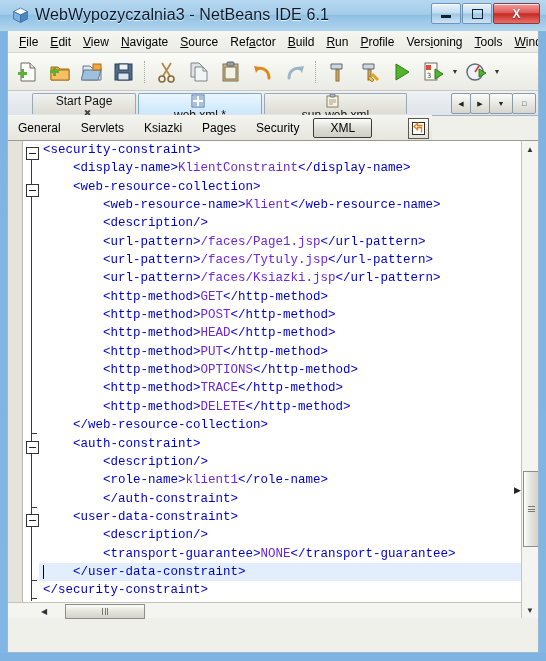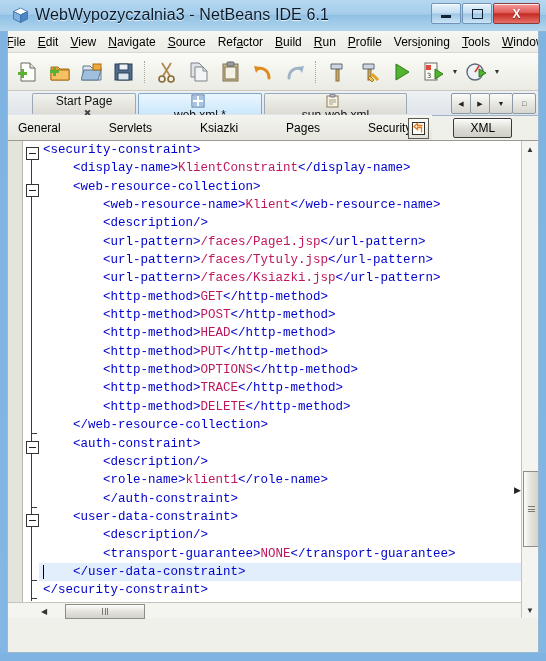--- a/index.html
+++ b/index.html
@@ -76,21 +76,20 @@
 
   
   .menubar {
     position: absolute; left: 0; top: 0;
     width: 530px; height: 22px;
     background: linear-gradient(to bottom, #f6f6f2 0%, #ecece6 100%);
     border-bottom: 1px solid #d8d8d0;
     display: flex; align-items: center;
     padding-left: 5px;
     box-sizing: border-box;
-    justify-content: center;
   }
   .menu-item {
     font-size: 12px; color: #000;
     padding: 2px 6px;
     white-space: nowrap;
     cursor: default;
   }
   .menu-item u { text-decoration: underline; }
 
   
@@ -155,21 +154,21 @@
     display: flex; align-items: center; justify-content: center;
     font-size: 7px; color: #222;
   }
 
   
   .subtabs {
     position: absolute; left: 0; top: 84px;
     width: 424px; height: 25px;
     background: linear-gradient(to bottom, #f4f4f0 0%, #e6e6de 100%);
     border-bottom: 1px solid #b9b9b0;
-    display: flex; align-items: center; gap: 28px;
+    display: flex; align-items: center;
   }
   .st {
     font-size: 12px; color: #000;
     padding: 3px 10px;
     white-space: nowrap;
   }
   .st.sel {
     border: 1px solid #3b3b3b;
     border-radius: 2px;
     background: linear-gradient(to bottom, #fcfcfa 0%, #dcdcd4 55%, #d0d0c8 100%);
@@ -227,21 +226,21 @@
     width: 482px; height: 100%;
     overflow: hidden;
     font-family: Liberation Mono, monospace;
     font-size: 12.5px;
     line-height: 18.35px;
     white-space: pre;
   }
   .cl { position: relative; height: 18.35px; padding-left: 4px; }
   .cl.caretline { background: #e2eefb; }
   .tag { color: #0000cc; }
-  .txt { color: #be185d; }
+  .txt { color: #6d28d9; }
   .caret {
     position: absolute; left: 4px; top: 2px;
     width: 1px; height: 14px; background: #000;
   }
 
   
   .vscroll {
     position: absolute; right: 0; top: 0;
     width: 17px; height: 100%;
     background: #f4f4f0;

